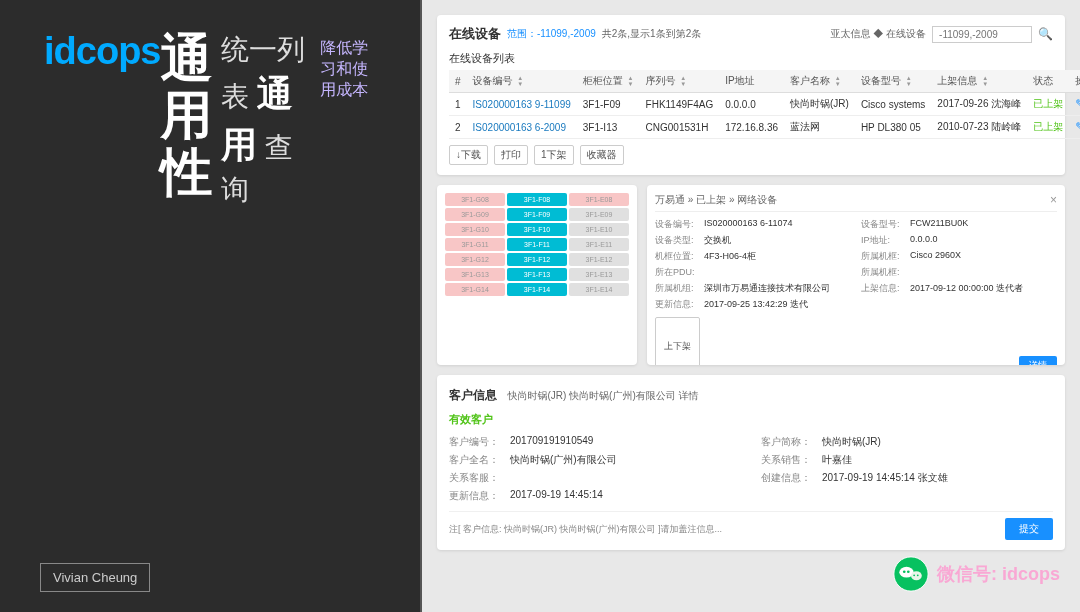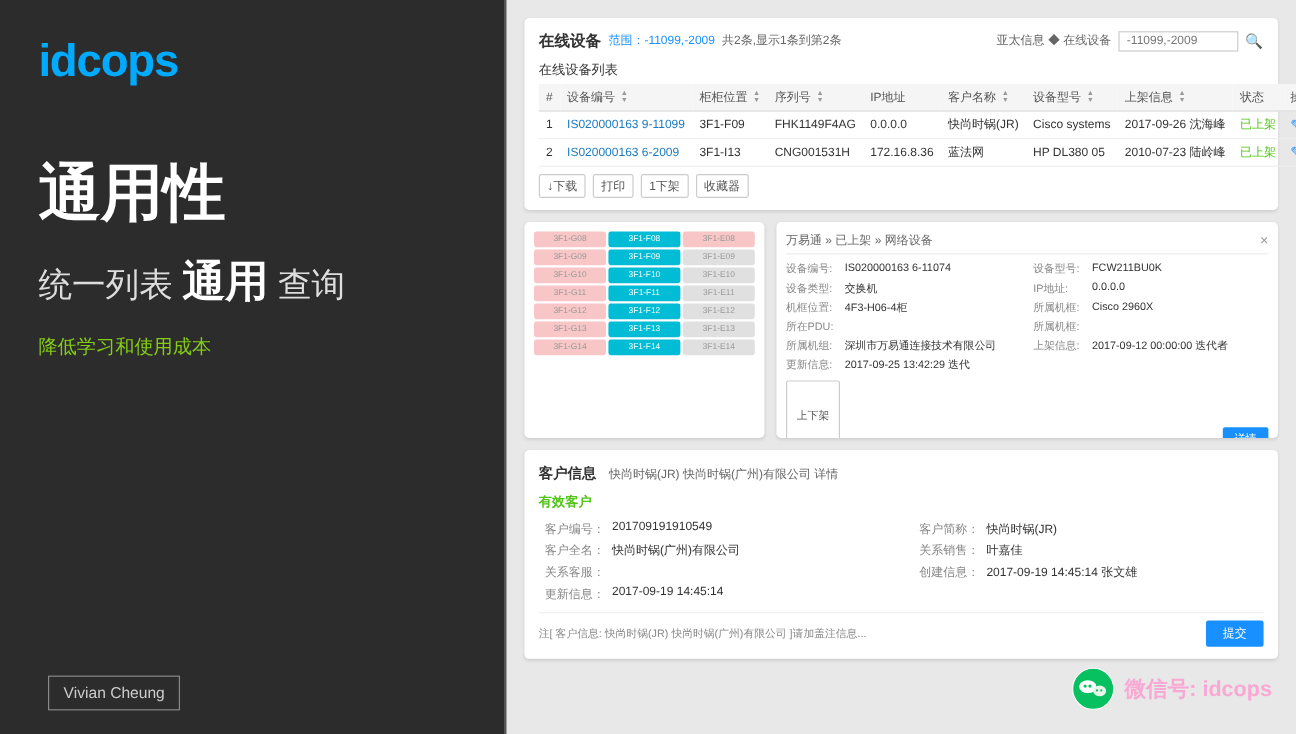--- a/index.html
+++ b/index.html
@@ -13,22 +13,22 @@
     }
 
     
     .left-panel {
       position: absolute;
       left: 0; top: 0;
       width: 420px;
       height: 612px;
       background: #2c2c2c;
       display: flex;
-      flex-direction: column;
-      padding: 30px 32px;
+      flex-direction: row;
+      padding: 30px 44px;
     }
 
     .logo {
       font-size: 38px;
       font-weight: 900;
       color: #fff;
       letter-spacing: -1px;
       margin-bottom: 60px;
     }
     .logo span {
@@ -51,21 +51,21 @@
       line-height: 1.4;
     }
     .subtitle .highlight {
       font-size: 36px;
       font-weight: 900;
       color: #fff;
     }
 
     .desc {
       font-size: 16px;
-      color: #84cc16;
+      color: #c4b5fd;
       margin-top: 8px;
     }
 
     .divider-line {
       position: absolute;
       left: 420px;
       top: 0;
       width: 2px;
       height: 612px;
       background: #555;
@@ -343,21 +343,21 @@
       display: grid;
       grid-template-columns: 1fr 1fr;
       gap: 4px 20px;
       font-size: 10px;
     }
 
     .cust-row {
       display: flex;
       gap: 6px;
     }
-    .cust-label { color: #888; white-space: nowrap; min-width: 55px; text-align: right; }
+    .cust-label { color: #888; white-space: nowrap; min-width: 55px; }
     .cust-value { color: #333; }
 
     .customer-footer {
       margin-top: 8px;
       font-size: 9px;
       color: #888;
       border-top: 1px solid #f0f0f0;
       padding-top: 6px;
       display: flex;
       justify-content: space-between;

